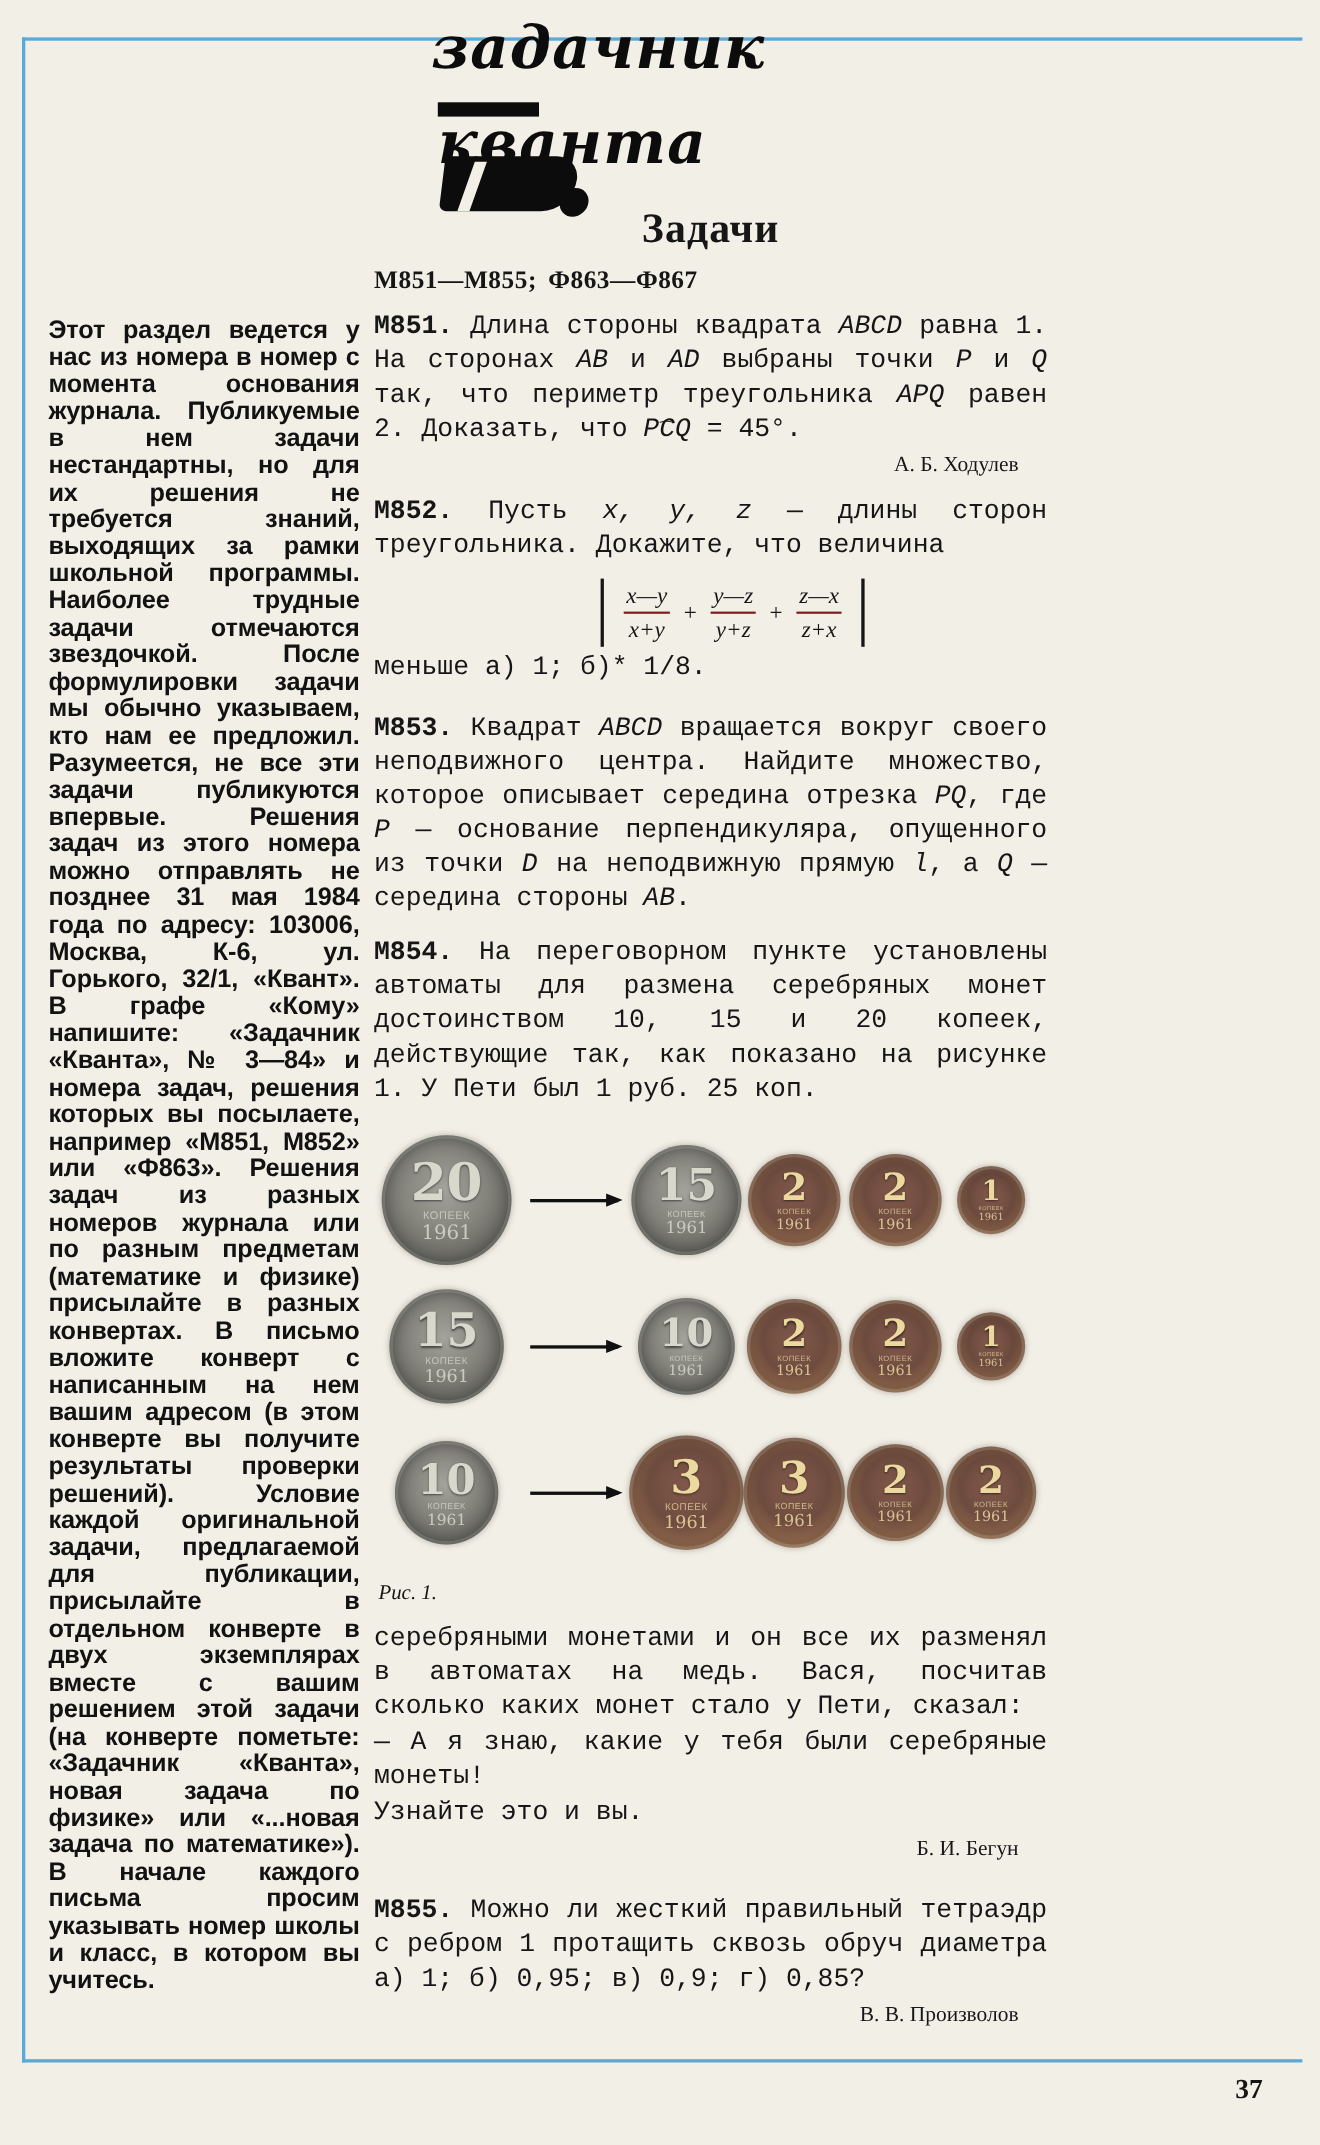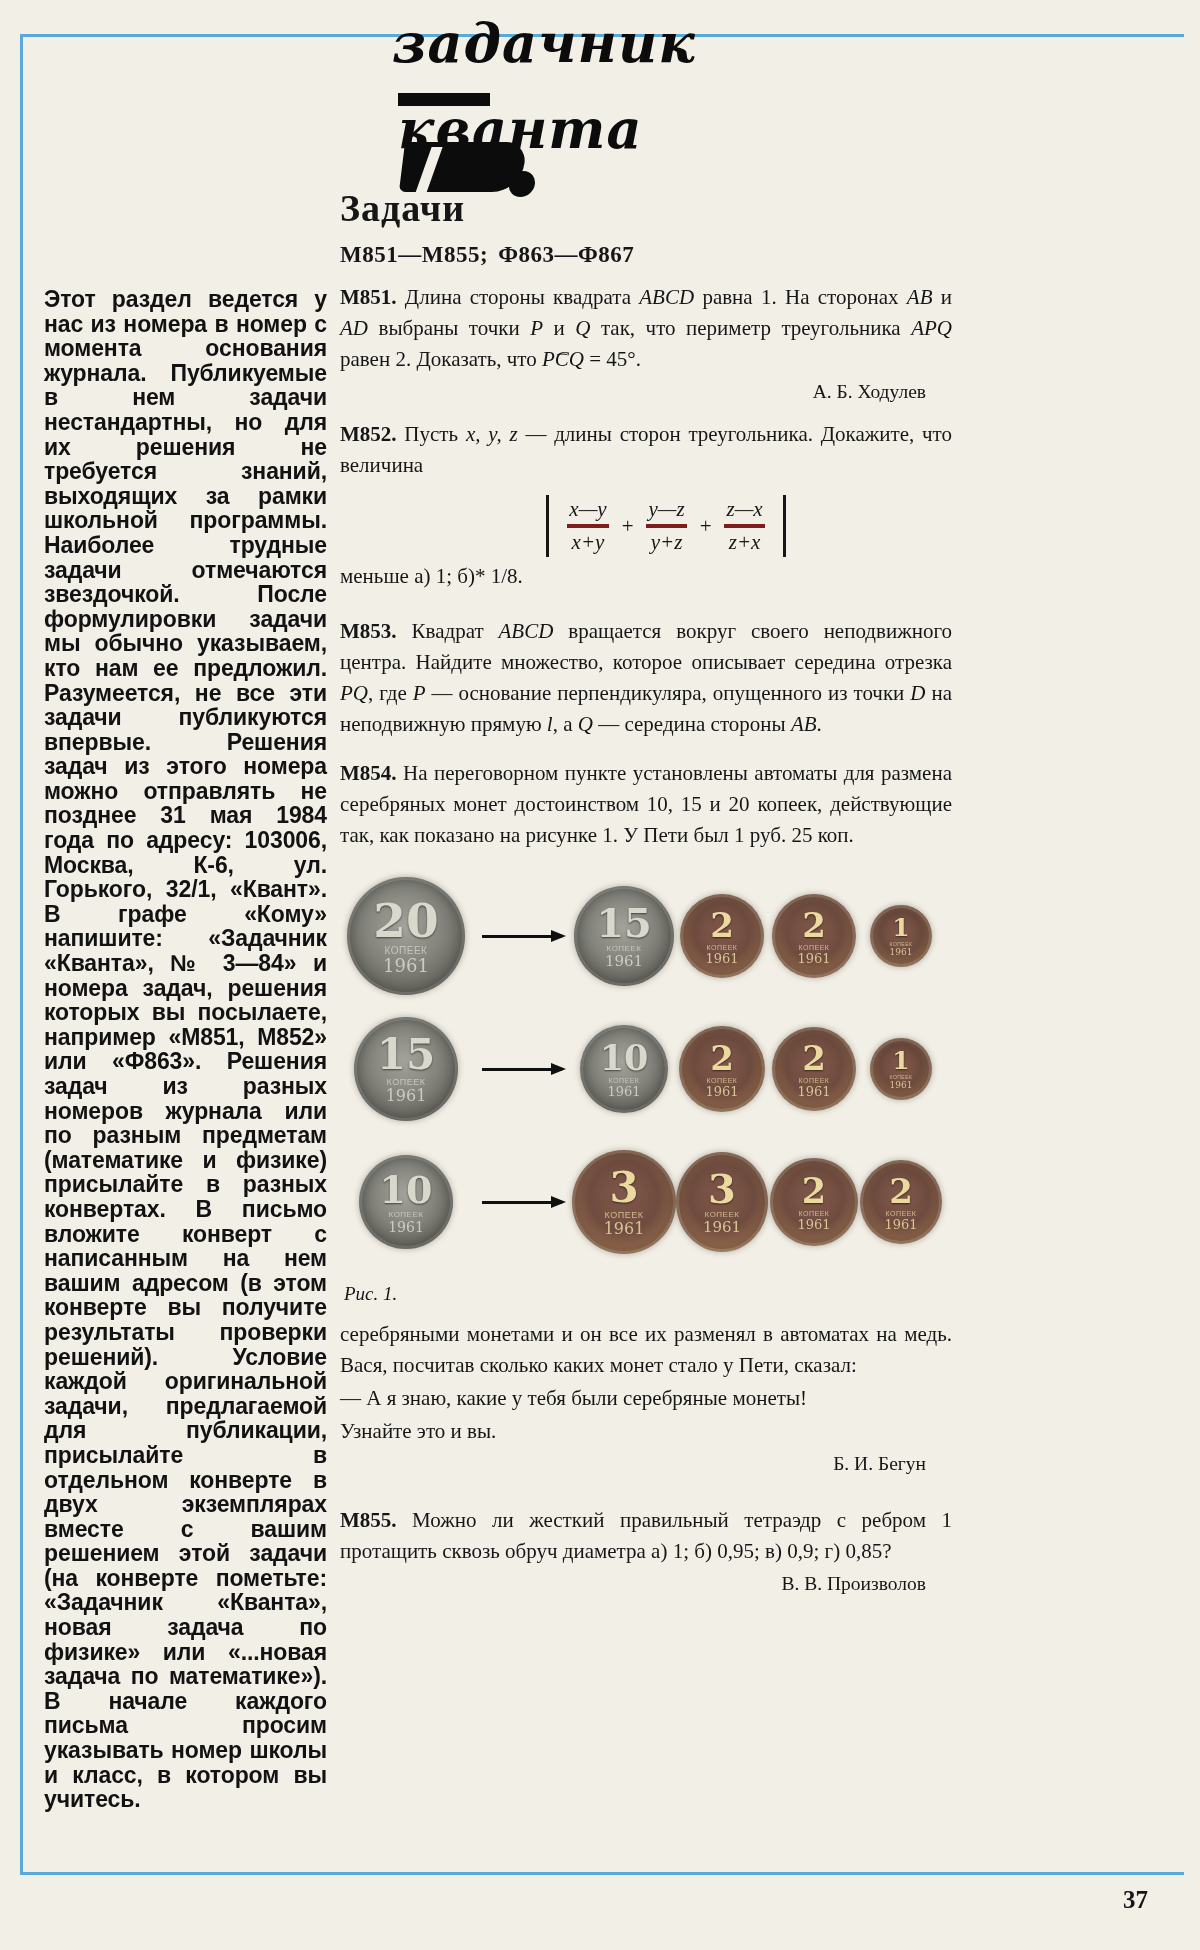--- a/index.html
+++ b/index.html
@@ -32,41 +32,41 @@
   
   .sidebar {
     position:absolute; left:44px; top:287px; width:283px;
     font-family:"Liberation Sans", sans-serif; font-weight:700;
     font-size:23px; line-height:24.6px; text-align:justify;
     color:#121212; letter-spacing:-0.1px;
   }
 
   
   .main { position:absolute; left:340px; top:186px; width:612px; }
-  .title { font-size:38px; font-weight:bold; letter-spacing:1px; }
+  .title { font-size:38px; font-weight:bold; letter-spacing:1px;text-align:center; }
   .range { font-size:23px; font-weight:bold; margin-top:12px; letter-spacing:0.5px; word-spacing:4px; }
-  .para  { font-size:21px; line-height:31px; text-align:justify; margin-top:14px; }
+  .para  { font-size:24px; line-height:31px; text-align:justify; margin-top:14px;font-family:Liberation Mono, monospace; }
   .para.tight { margin-top:2px; }
   .mt16 { margin-top:16px; } .mt18 { margin-top:18px; }
   .mt24 { margin-top:24px; } .mt30 { margin-top:30px; } .mt14 { margin-top:14px; }
   .seg-b { font-weight:bold; }
   .seg-i { font-style:italic; }
   .seg-hat { position:relative; display:inline-block; }
   .seg-hat::before { content:"⌢"; position:absolute; left:50%; top:-0.62em;
                      transform:translateX(-50%) scaleX(1.9); font-size:0.5em; font-style:normal; }
   .attribution { text-align:right; font-size:19.5px;
                  margin-top:6px; padding-right:26px; }
 
   
   .formula { display:flex; justify-content:center; align-items:center;
              margin:14px 0 4px 40px; font-size:21px; font-style:italic; }
   .f-bar { width:3px; height:62px; background:#161616; margin:0 12px; }
   .frac  { display:inline-flex; flex-direction:column; align-items:center; margin:0 3px; }
   .frac .num { padding:0 5px 3px; line-height:1.1; }
-  .frac .den { border-top:4px solid #7f1d1d; padding:3px 5px 0; line-height:1.1; }
+  .frac .den { border-top:2px solid #7f1d1d; padding:3px 5px 0; line-height:1.1; }
   .f-plus { margin:0 7px; font-style:normal; }
 
   
   .coin-rows { margin-top:20px; }
   .coin-row { display:flex; align-items:center; height:130px; margin-bottom:3px; }
   .slot { display:flex; justify-content:center; align-items:flex-start; flex:0 0 auto; }
   .arrow { width:80px; height:0; border-top:3px solid #101010; position:relative; }
   .arrow::after { content:""; position:absolute; right:-4px; top:-8px;
                   border-left:15px solid #101010;
                   border-top:6.5px solid transparent; border-bottom:6.5px solid transparent; }

